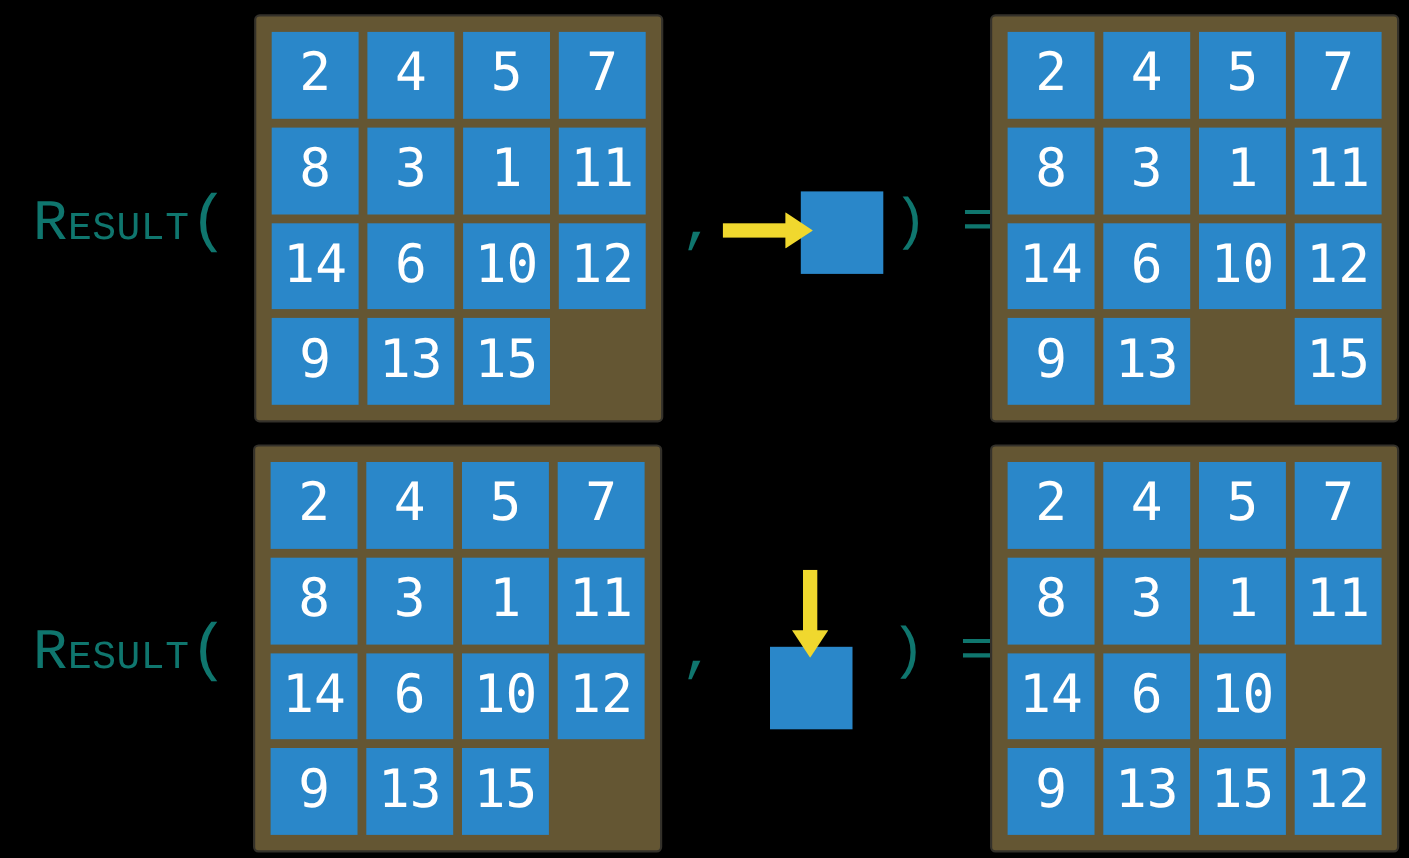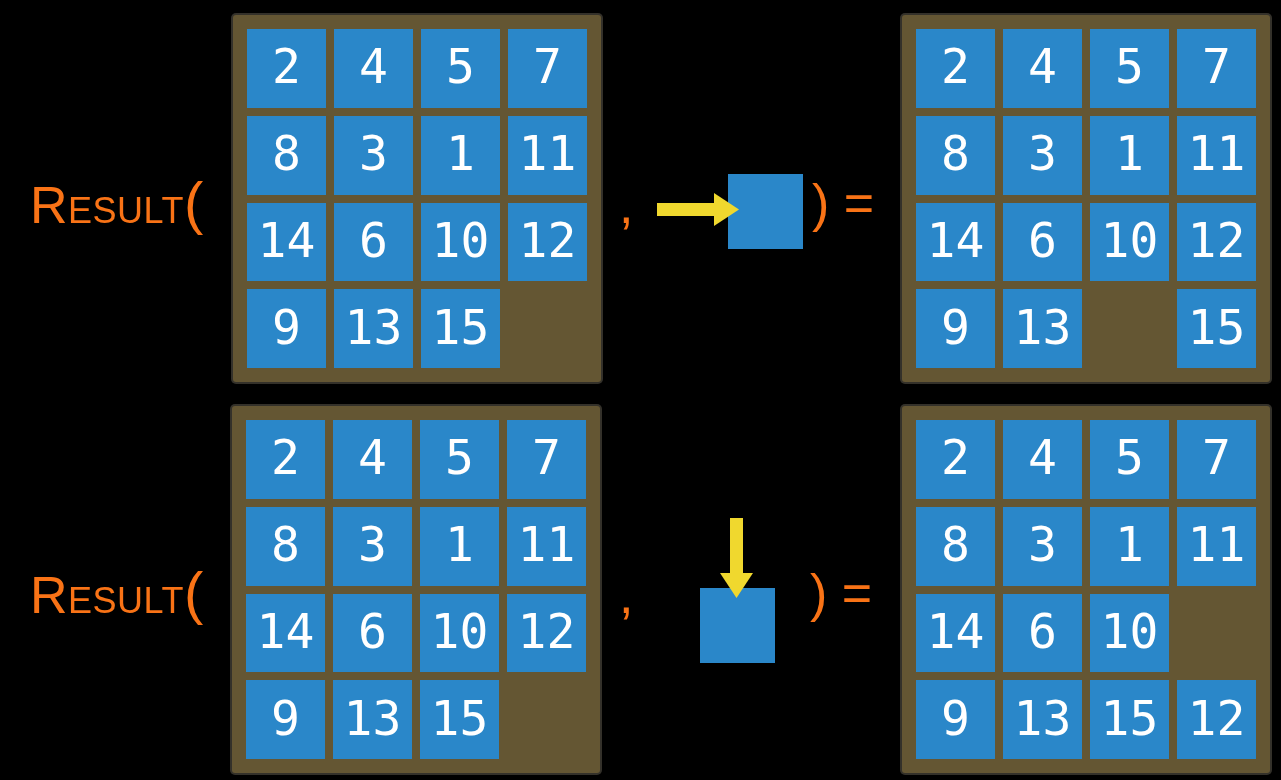--- a/index.html
+++ b/index.html
@@ -11,22 +11,22 @@
     position: relative;
     width: 1281px;
     height: 780px;
     background: #000;
     overflow: hidden;
     font-family: "Liberation Serif", serif;
   }
   
   .fig-text {
     position: absolute;
-    color: #f97316;
-    font-family: Liberation Sans, sans-serif;
+    color: #0f766e;
+    font-family: Liberation Mono, monospace;
     font-size: 52px;
     line-height: 66px;
     white-space: pre;
   }
   .sc { font-variant: small-caps; letter-spacing: 0.5px; }
   .paren { font-size: 58px; }
   
   .board {
     position: absolute;
     width: 368px;

